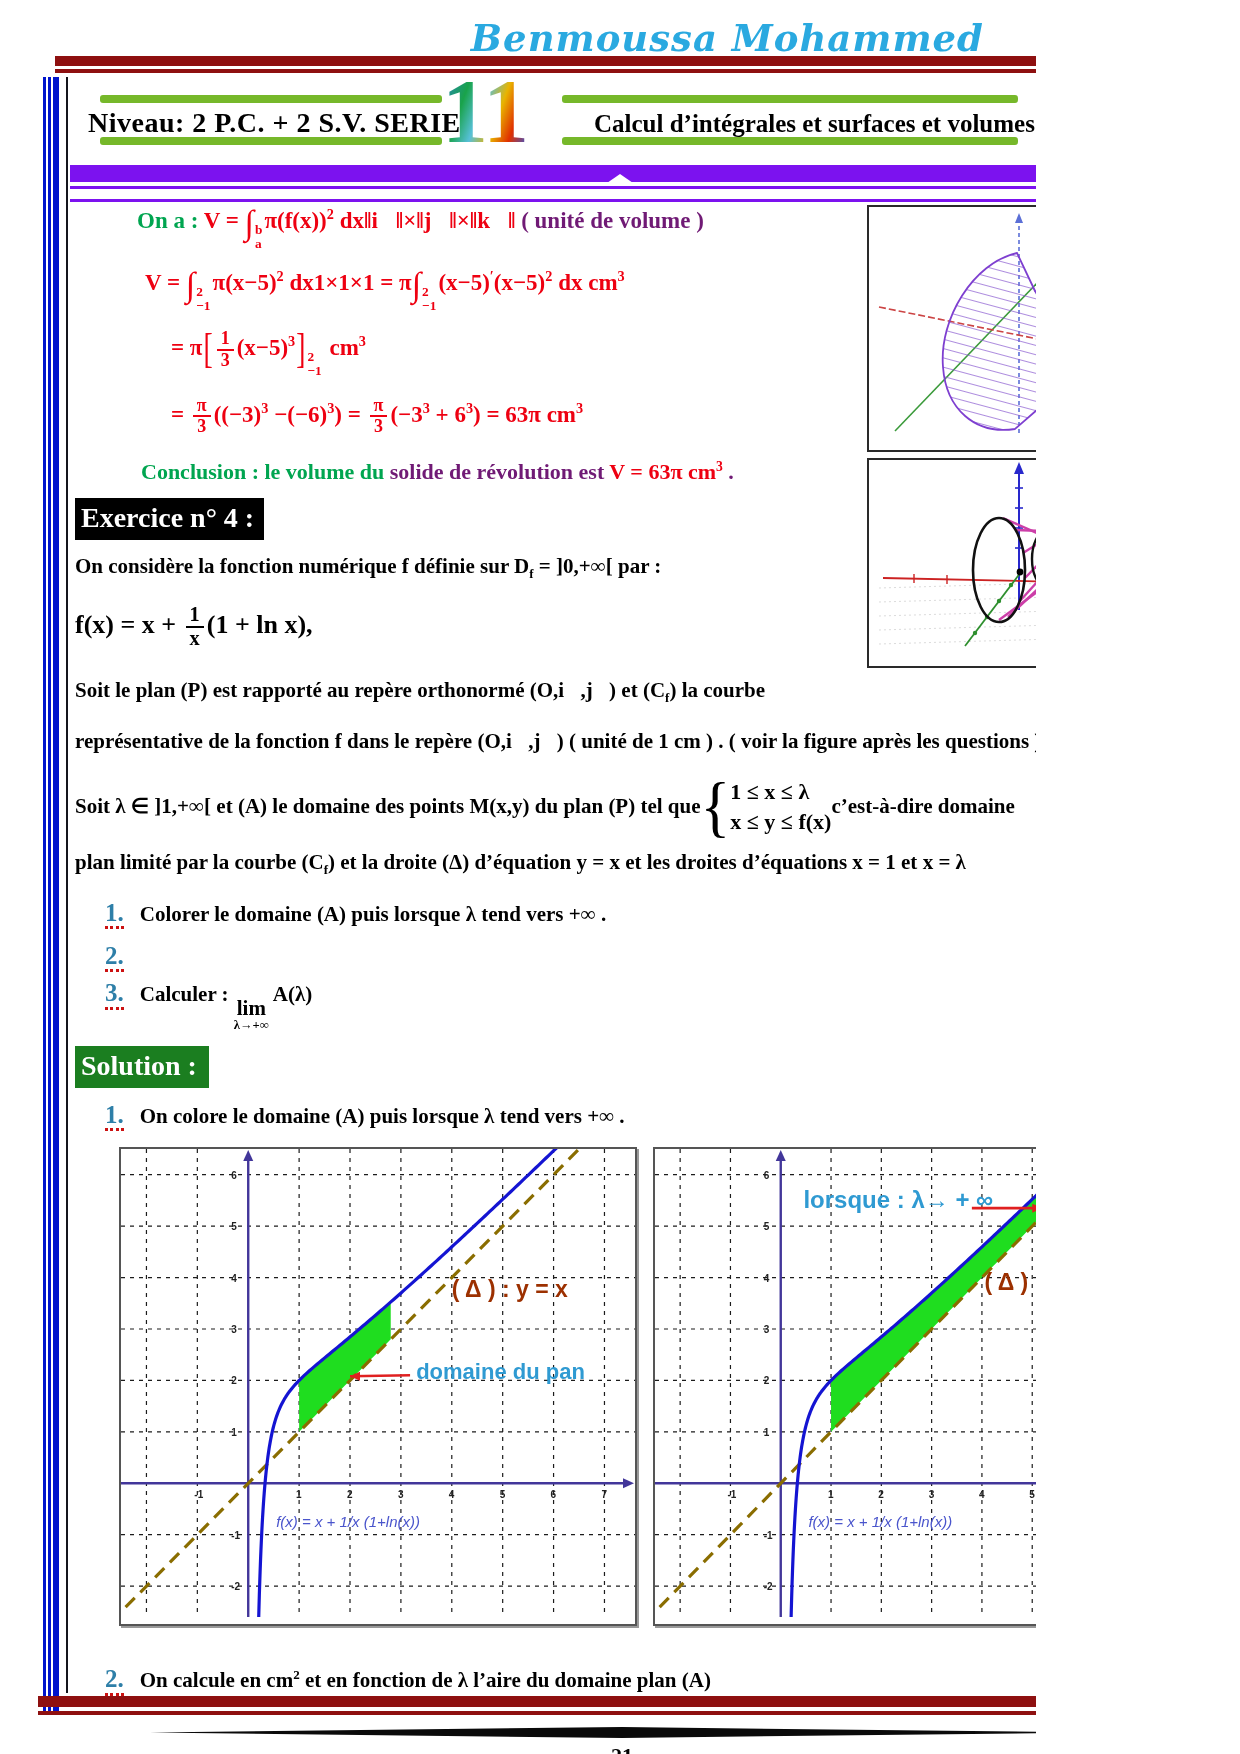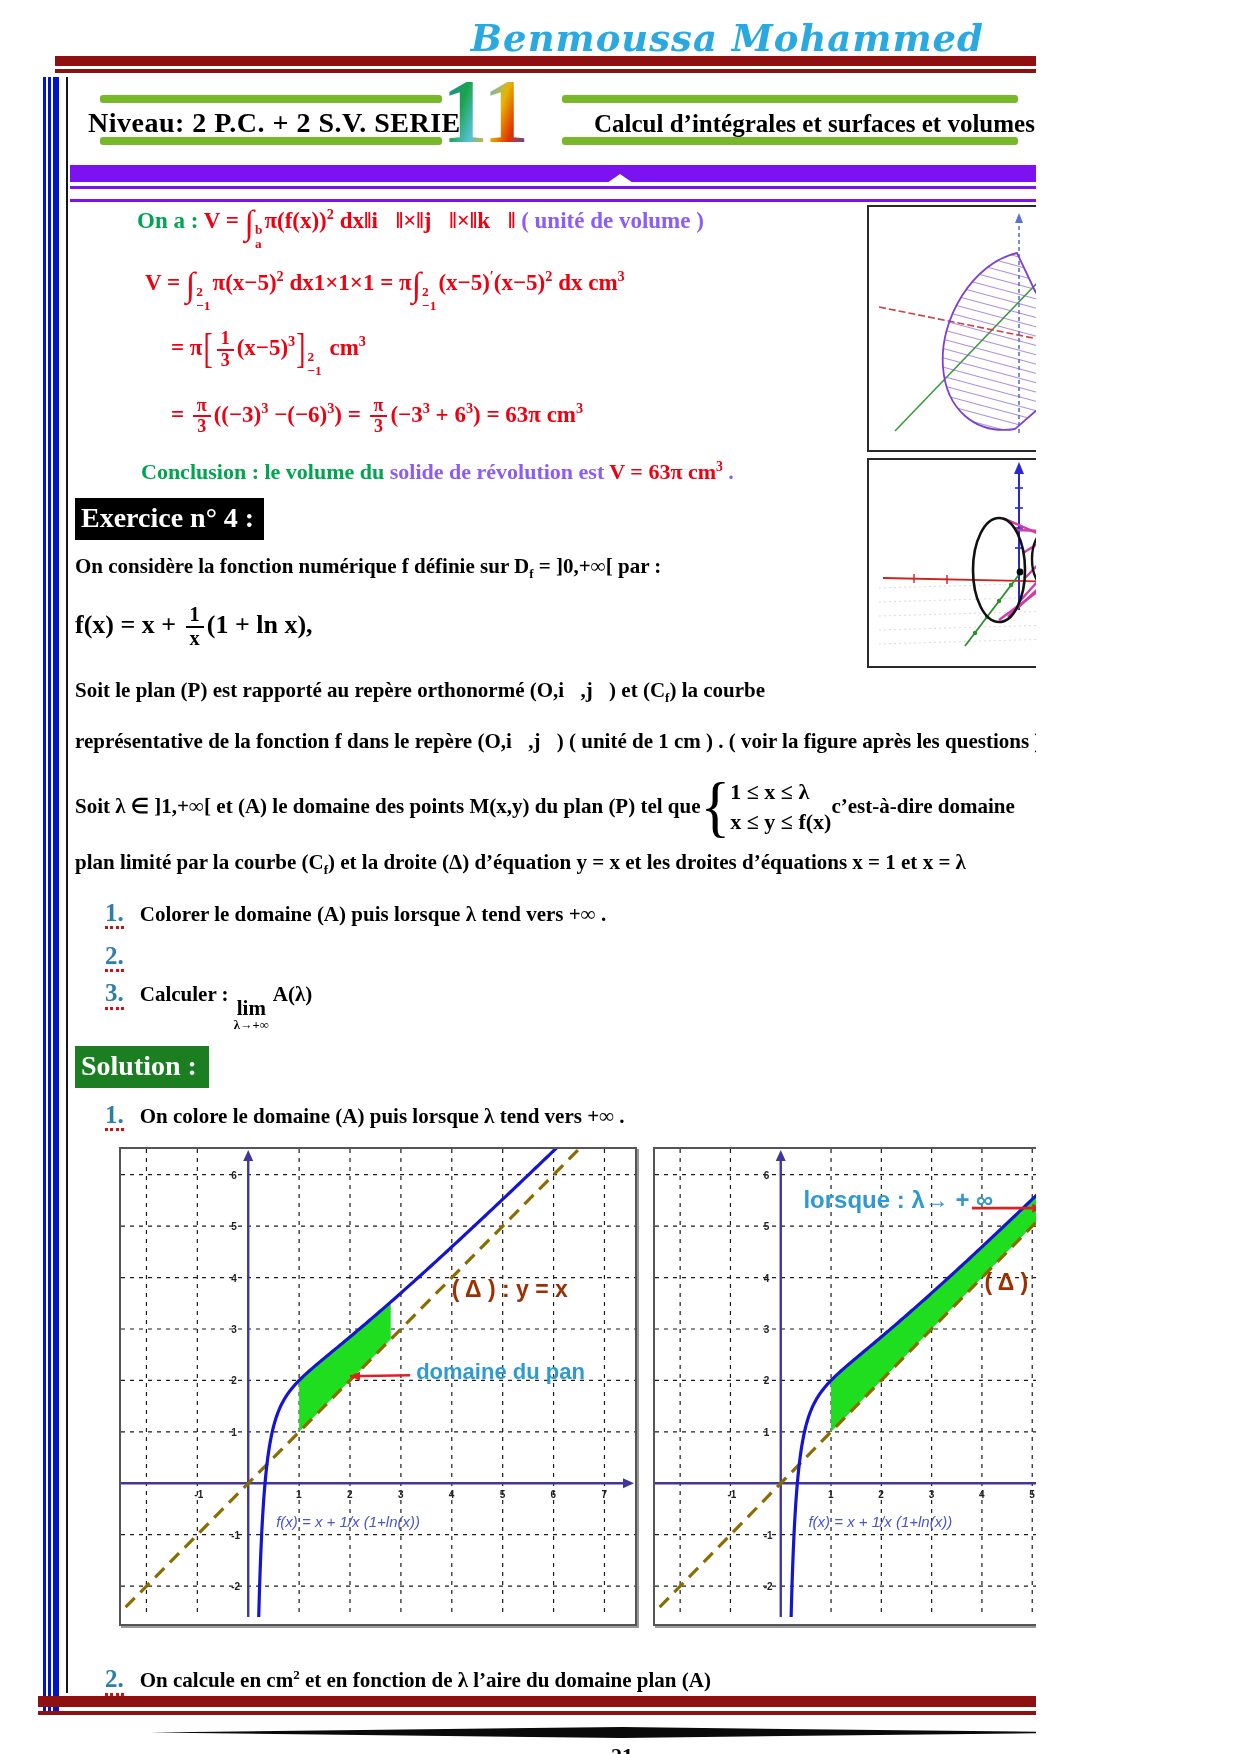--- a/index.html
+++ b/index.html
@@ -41,21 +41,21 @@
   
   .content{position:absolute;left:33px;top:124px;width:1094px;font-size:21px;line-height:1.35;}
   .figs{float:right;width:302px;margin:4px 0 10px 12px;}
   .figbox{border:2px solid #2a2a2a;background:#fff;margin-bottom:6px;}
   .formula{color:#ee0011;font-size:23px;}
   .f1{margin:4px 0 0 62px;}
   .f2{margin:16px 0 0 70px;}
   .f3{margin:16px 0 0 96px;}
   .f4{margin:18px 0 0 96px;}
   .green-t{color:#00a550;}
-  .black-t{color:#8b5cf6;}
+  .black-t{color:#701a75;}
   .red-t{color:#ee0011;}
   sup{font-size:62%;} sub{font-size:62%;}
   .ss{display:inline-flex;flex-direction:column;vertical-align:-6px;font-size:58%;line-height:1.05;margin:0 2px 0 1px;}
   .ss i{font-style:normal;}
   .int{font-size:150%;vertical-align:-6px;line-height:.8;}
   .frac{display:inline-flex;flex-direction:column;text-align:center;vertical-align:middle;
         line-height:1.08;font-size:78%;margin:0 3px;}
   .frac i{font-style:normal;padding:0 4px;}
   .frac i:first-child{border-bottom:2.5px solid currentColor;}
   .br{display:inline-block;transform:scaleY(1.55);font-weight:400;margin:0 1px;vertical-align:-2px;font-size:120%;}

